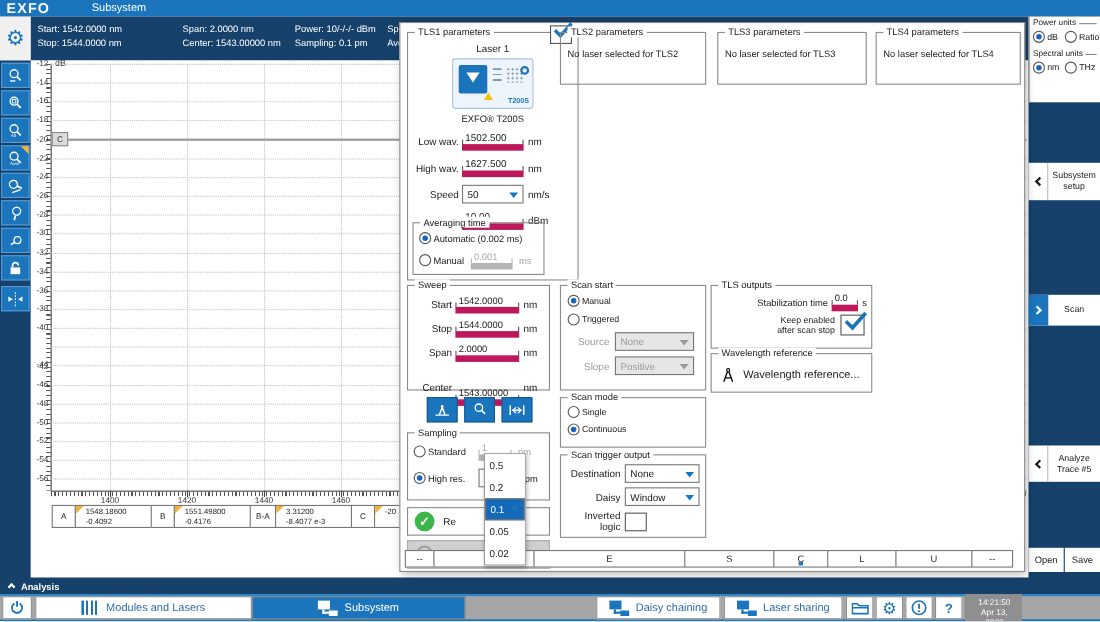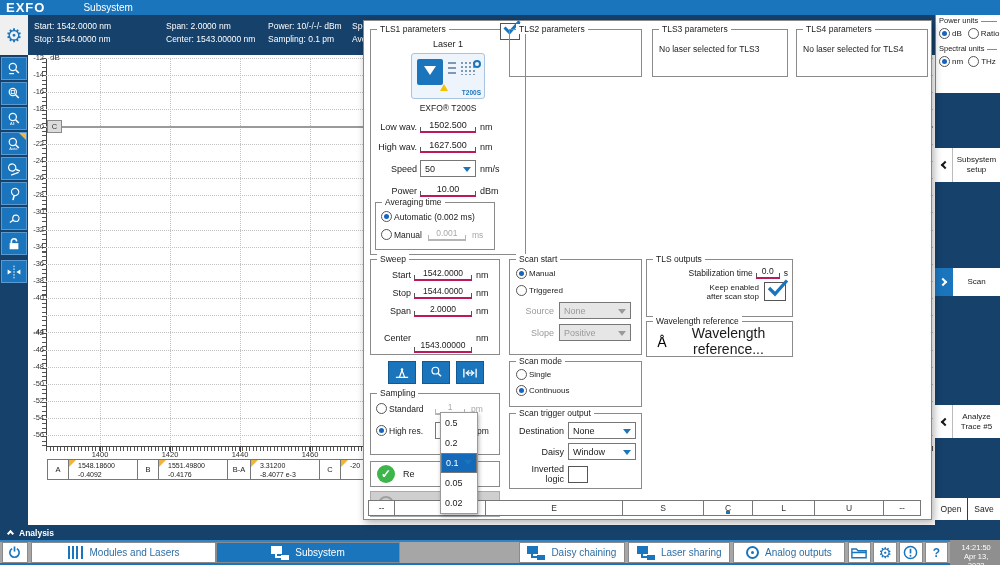--- a/index.html
+++ b/index.html
@@ -78,21 +78,21 @@
   .openrow { position:absolute; left:0; top:483px; width:65px; height:22px; display:flex; gap:1px; }
   .openrow .ob { flex:1; background:#fff; display:flex; align-items:center; justify-content:center; font-size:8.5px; }
 
   
   .dialog { position:absolute; left:363px; top:20px; width:569px; height:500px; background:#fff; border:1px solid #8a8a8a; box-shadow:2px 3px 8px rgba(0,0,0,.3); z-index:10; }
   .gbox { position:absolute; border:1px solid #8a8a8a; }
   .gbox .leg { position:absolute; top:-6px; left:6px; background:#fff; padding:0 3px; font-size:8.5px; white-space:nowrap; }
   .msg { padding:14px 6px 0 6px; font-size:8.5px; }
   .frow { display:flex; align-items:center; margin-top:7px; }
   .flabel { text-align:right; font-size:9px; }
-  .uval { position:relative; border-bottom:2px solid #be185d; text-align:center; font-size:9px; padding:0 3px 1px 3px; }
+  .uval { position:relative; border-bottom:6px solid #be185d; text-align:left; font-size:9px; padding:0 3px 1px 3px; }
   .uval::before,.uval::after { content:""; position:absolute; bottom:0; width:1px; height:4px; background:#555; }
   .uval::before { left:0; } .uval::after { right:0; }
   .uval.dis { color:#a8a8a8; border-color:#b5b5b5; }
   .uval.dis::before,.uval.dis::after { background:#b5b5b5; }
   .unit { font-size:9px; margin-left:4px; }
   .unit.dis { color:#a8a8a8; }
   .sel { position:relative; border:1px solid #777; background:#fff; height:17px; display:flex; align-items:center; padding:0 16px 0 4px; font-size:9px; }
   .sel::after { content:""; position:absolute; right:4px; top:6px; border-left:4px solid transparent; border-right:4px solid transparent; border-top:5px solid #1b75bc; }
   .sel.dis { background:#e6e6e6; color:#9a9a9a; }
   .sel.dis::after { border-top-color:#9a9a9a; }
@@ -359,20 +359,21 @@
           <span class="radio"></span>
           <span>Manual</span>
           <span class="uval dis" style="width:38px; margin-left:4px; font-size:8.5px;">0.001</span>
           <span class="unit dis" style="font-size:8.5px;">ms</span>
         </div>
       </div>
     </div>
 
     <div class="gbox" style="left:145px;top:8px;width:133px;height:48px;">
       <span class="leg">TLS2 parameters</span>
+      <div class="msg">No laser selected for TLS2</div>
     </div>
     <div class="gbox" style="left:288px;top:8px;width:136px;height:48px;">
       <span class="leg">TLS3 parameters</span>
       <div class="msg">No laser selected for TLS3</div>
     </div>
     <div class="gbox" style="left:432px;top:8px;width:132px;height:48px;">
       <span class="leg">TLS4 parameters</span>
       <div class="msg">No laser selected for TLS4</div>
     </div>
 
@@ -528,21 +529,21 @@
       </div>
     </div>
 
     <div class="gbox" style="left:282px;top:300px;width:147px;height:36px;">
       <span class="leg">Wavelength reference</span>
       <div style="display:flex; align-items:center; height:100%; padding:4px 4px 0 8px;">
         <svg width="14" height="15" viewBox="0 0 14 15">
             <circle cx="7" cy="2.5" r="1.4" fill="none" stroke="#000" stroke-width="1"></circle>
             <path d="M6.3 4 L3 13 M7.7 4 L11 13 M4.2 9.5 h5.6" fill="none" stroke="#000" stroke-width="1.2"></path>
           </svg>
-        <span style="flex:1; text-align:center; font-size:14px;">Wavelength reference...</span>
+        <span style="flex:1; text-align:center; font-size:10px;">Wavelength reference...</span>
       </div>
     </div>
 
     <div class="band-row">
         <div class="band-cell" style="width: 27px;">--</div>
         <div class="band-cell" style="width: 92px;"></div>
         <div class="band-cell" style="width: 138px;">E</div>
         <div class="band-cell" style="width: 82px;">S</div>
         <div class="band-cell" style="width: 50px;">C<div class="band-dot"></div></div>
         <div class="band-cell" style="width: 63px;">L</div>
@@ -660,24 +661,20 @@
     </div>
     <div class="tbtn" style="width:108px; margin-left:3px;">
       <span class="net-icon">
           <span class="big"></span>
           <span class="wire"></span>
           <span class="wire2"></span>
           <span class="small"></span>
         </span>
       <span>Laser sharing</span>
     </div>
-    <div class="tbtn" style="width:118px; margin-left:3px;">
-      <span class="ring-icon"></span>
-      <span>Analog outputs</span>
-    </div>
     <div class="tbtn sq-iconbtn" style="margin-left:3px;">
       <svg width="16" height="13" viewBox="0 0 18 14">
           <path d="M1 3 h5 l2 2 h9 v8 h-16 z M1 7 h16" fill="none" stroke="#1b75bc" stroke-width="1.6"></path>
         </svg>
     </div>
     <div class="tbtn sq-iconbtn" style="margin-left:2px; color:#1b75bc; font-size:15px;">
         <span>⚙</span>
       </div>
     <div class="tbtn sq-iconbtn" style="margin-left:2px;">
       <svg width="15" height="15" viewBox="0 0 16 16">

